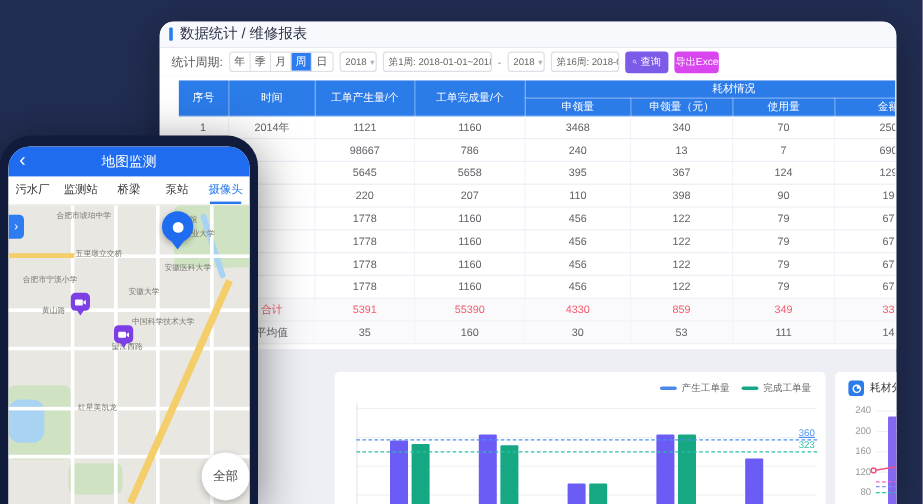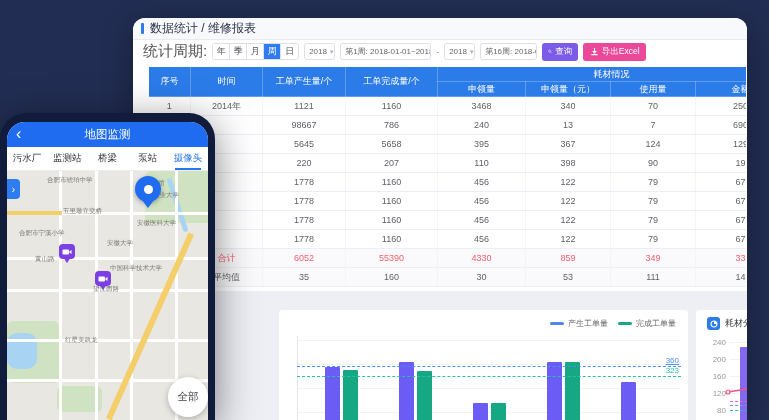--- a/index.html
+++ b/index.html
@@ -9,37 +9,37 @@
   
   #win { position:absolute; left:133px; top:18px; width:614px; height:402px;
          background:#EDEFF5; border-radius:12px 12px 0 0; overflow:hidden;
          box-shadow:0 8px 30px rgba(0,0,0,.35); }
   .crumb-bar { position:relative; height:22px; background:#F8F9FD; border-bottom:1px solid #E8EAF2;
                display:flex; align-items:center; padding-left:8px; }
   .crumb-accent { width:3px; height:11px; background:#2B7BE9; border-radius:1px; margin-right:6px; }
   .crumb-text { font-size:12px; color:#2B3246; }
 
   .filter-bar { height:23px; background:#fff; display:flex; align-items:center; padding-left:10px; gap:5px; }
-  .flabel { font-size:15px; color:#555; white-space:nowrap; }
+  .flabel { font-size:10px; color:#555; white-space:nowrap; }
   .segs { display:flex; border:1px solid #DCDFE6; border-radius:3px; overflow:hidden; height:17px; }
   .seg { width:17px; font-size:9px; color:#555; display:flex; align-items:center; justify-content:center;
          border-right:1px solid #DCDFE6; background:#fff; cursor:pointer; }
   .seg:last-child { border-right:none; }
   .seg.active { background:#2E7CF0; color:#fff; }
   .fld { height:17px; border:1px solid #DCDFE6; border-radius:3px; background:#fff;
          display:flex; align-items:center; padding:0 4px; font-size:8px; color:#666; white-space:nowrap; overflow:hidden; }
   .fld .caret { font-size:7px; color:#A9AEB8; margin-left:3px; }
   .yearsel { width:31px; }
   .range1 { width:91px; }
   .range2 { width:57px; }
   .dash-sep { font-size:9px; color:#888; }
   .btn { height:18px; border-radius:3px; display:flex; align-items:center; justify-content:center;
          color:#fff; font-size:8.5px; padding:0 6px; gap:3px; cursor:pointer; white-space:nowrap; }
   .btn-query { background:#7B5BE8; width:36px; }
-  .btn-export { background:#ec4899; width:63px; }
+  .btn-export { background:#d946ef; width:37px; }
 
   
   .table-sec { background:#fff; padding:3px 0 4px 0; }
   .table-wrap { width:598px; margin-left:15px; overflow:hidden; }
   table { border-collapse:collapse; table-layout:fixed; width:637px; }
   th { background:#2B7BE9; color:#fff; font-weight:normal; font-size:9px; height:15px;
        border:1px solid rgba(255,255,255,.25); }
   td { font-size:9px; color:#606266; text-align:center; height:19px; border-bottom:1px solid #EBEEF5;
        border-right:1px solid #F2F4F8; white-space:nowrap; overflow:hidden; }
   tr.total-row td { background:#FAFAFC; color:#F35D6D; }
@@ -258,21 +258,21 @@
                 <td>1778</td>
                 <td>1160</td>
                 <td>456</td>
                 <td>122</td>
                 <td>79</td>
                 <td>67</td>
               </tr>
               <tr class="total-row">
                 <td></td>
                 <td class="lab">合计</td>
-                <td>6052</td>
+                <td>5391</td>
                 <td>55390</td>
                 <td>4330</td>
                 <td>859</td>
                 <td>349</td>
                 <td>33</td>
               </tr>
               <tr class="avg-row">
                 <td></td>
                 <td>平均值</td>
                 <td>35</td>

